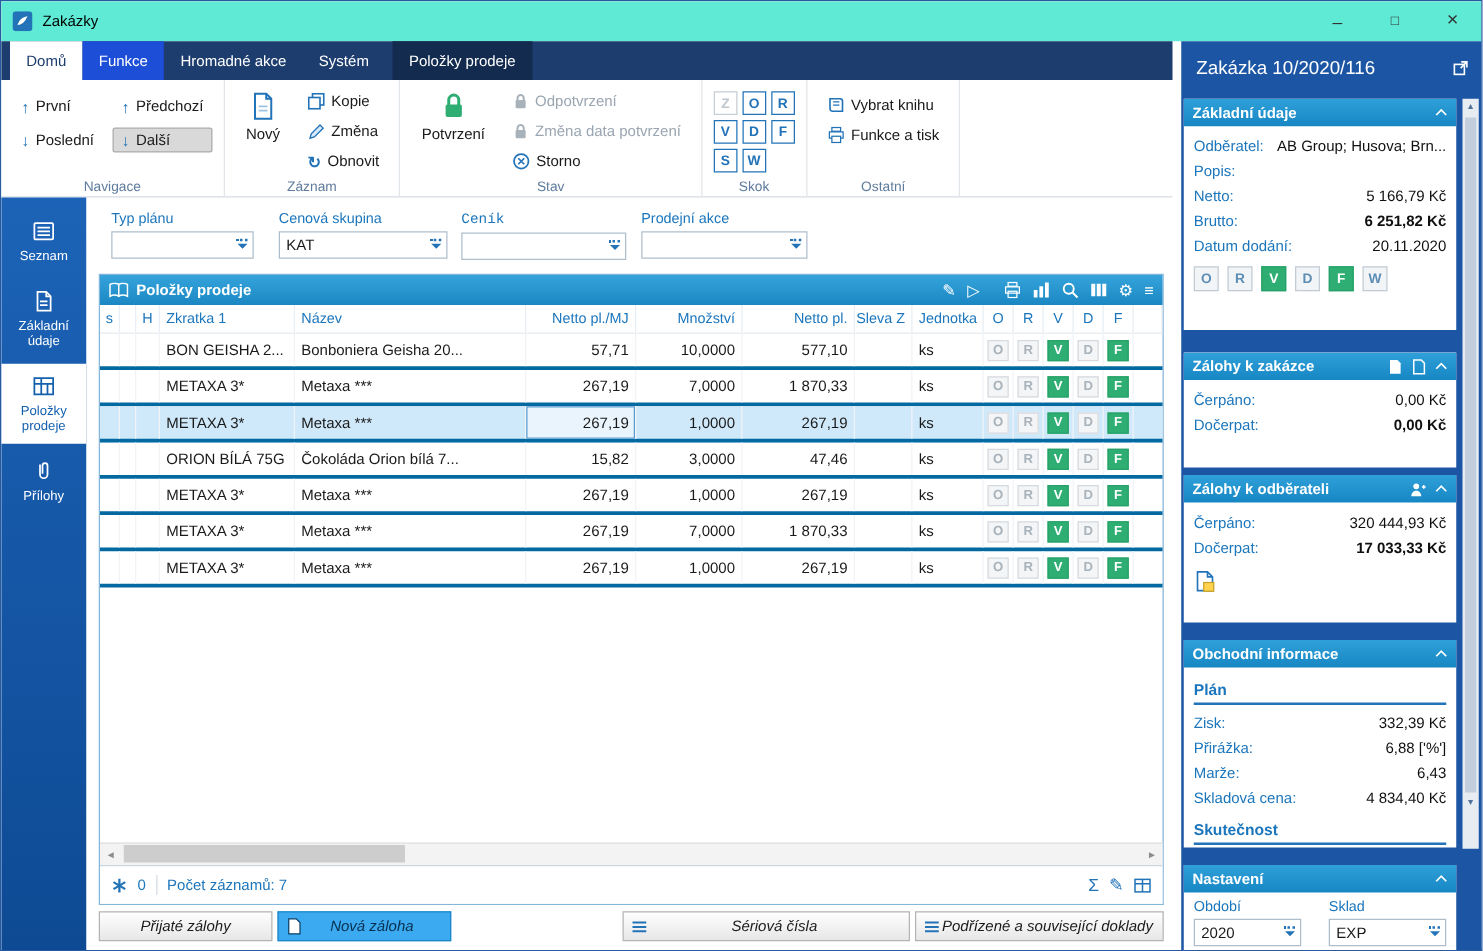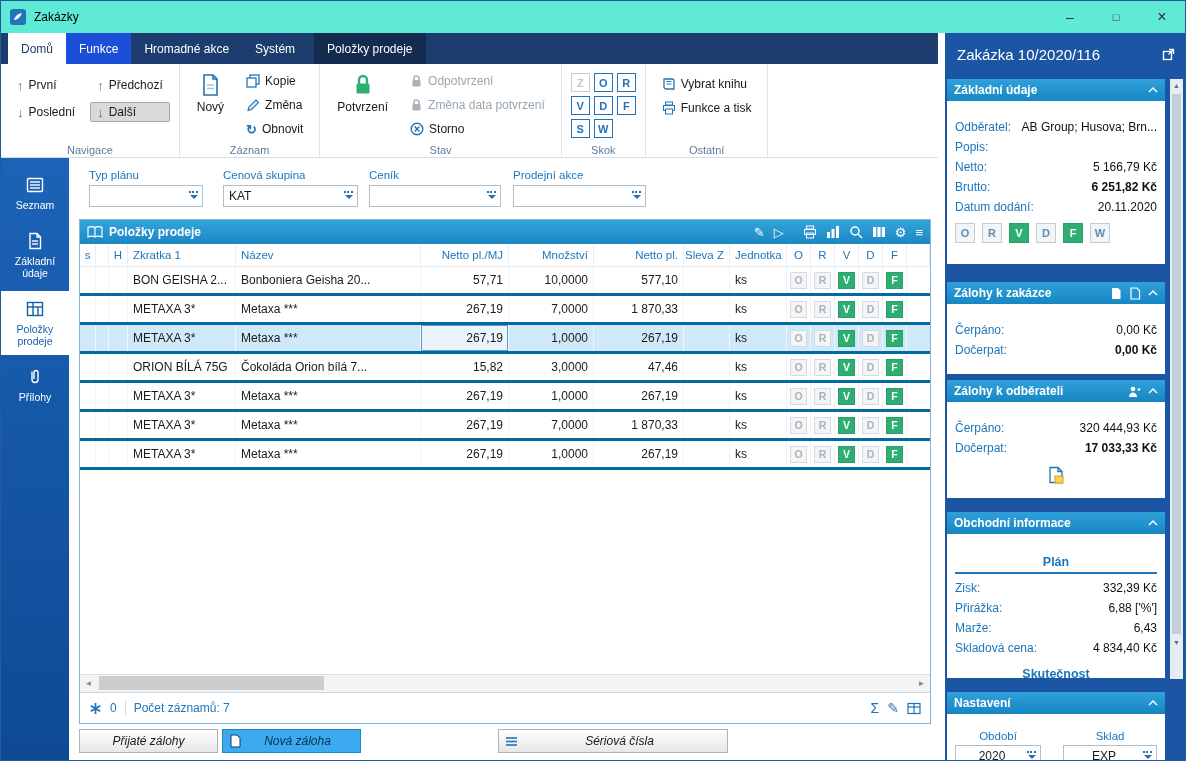--- a/index.html
+++ b/index.html
@@ -99,21 +99,21 @@
   .bbtn.primary{background:#3caaf0;border-color:#1f86c6;color:#06304f;}
   .bbtn svg{flex:none;}
 
   
   .rpanel{position:absolute;left:944px;top:32px;width:242px;height:729px;background:#1b55a4;}
   .rp-title{height:42px;display:flex;align-items:center;color:#fff;font-size:15px;padding:0 12px;gap:8px;}
   .rp-ext{margin-left:auto;cursor:pointer;display:flex;}
   .psec{position:absolute;left:2px;width:218px;background:#fff;overflow:hidden;box-sizing:border-box;}
   .ps-head{height:22px;background:linear-gradient(#2fa0d9,#1787c4);color:#fff;font-weight:bold;font-size:12px;display:flex;align-items:center;padding:0 7px;gap:7px;cursor:pointer;}
   .ps-right{margin-left:auto;display:flex;align-items:center;gap:7px;}
-  .ps-body{padding:16px 8px;text-align:center;}
+  .ps-body{padding:6px 8px;}
   .prow{display:flex;align-items:center;height:20px;font-size:12px;}
   .plabel{color:#1c76bc;white-space:nowrap;}
   .pval{margin-left:auto;color:#101010;white-space:nowrap;}
   .pval.bold{font-weight:bold;}
   .pboxes{display:flex;gap:7px;margin-top:6px;}
   .pb{width:20px;height:20px;border:1px solid #c3ccd4;background:#f2f5f8;color:#5e8db4;font-weight:bold;font-size:11px;display:flex;align-items:center;justify-content:center;box-sizing:border-box;cursor:default;}
   .pb.on{background:#2fae73;border-color:#27a167;color:#fff;}
   .psub{color:#1c76bc;font-weight:bold;font-size:12.5px;padding:3px 0 3px;border-bottom:2px solid #2273b8;margin:2px 0 4px;}
   .note-icon{margin-top:8px;display:inline-flex;cursor:pointer;}
   .nfields{display:flex;gap:22px;}
@@ -335,21 +335,21 @@
   </div>
   <div class="filter" style="left:222px;width:135px;">
     <div class="flabel">Cenová skupina</div>
     <div class="combo">
       <span class="combo-val">KAT</span>
       <span class="dd-btn">
           <span class="dd-icon"></span>
         </span>
     </div>
   </div>
-  <div class="filter" style="left:368px;width:132px;">
+  <div class="filter" style="left:368px;width:132px;font-family:Liberation Mono, monospace;">
     <div class="flabel">Ceník</div>
     <div class="combo">
       <span class="combo-val"></span>
       <span class="dd-btn">
           <span class="dd-icon"></span>
         </span>
     </div>
   </div>
   <div class="filter" style="left:512px;width:133px;">
     <div class="flabel">Prodejní akce</div>
@@ -669,20 +669,30 @@
   <div class="bbtn" style="left:497px;width:230px;">
     <svg width="13" height="11">
         <g stroke="#2273b8" stroke-width="1.6">
           <line x1="1" y1="2" x2="12" y2="2"></line>
           <line x1="1" y1="5.5" x2="12" y2="5.5"></line>
           <line x1="1" y1="9" x2="12" y2="9"></line>
         </g>
       </svg>
     <span class="btext">Sériová čísla</span>
   </div>
+  <div class="bbtn" style="left:731px;width:199px;">
+    <svg width="13" height="11">
+        <g stroke="#2273b8" stroke-width="1.6">
+          <line x1="1" y1="2" x2="12" y2="2"></line>
+          <line x1="1" y1="5.5" x2="12" y2="5.5"></line>
+          <line x1="1" y1="9" x2="12" y2="9"></line>
+        </g>
+      </svg>
+    <span class="btext">Podřízené a související doklady</span>
+  </div>
 
   <div class="rpanel">
     <div class="rp-title">
       <span>Zakázka 10/2020/116</span>
       <span class="rp-ext">
           <svg width="13" height="13">
             <rect x="1.5" y="3.5" width="8" height="8" fill="none" stroke="#fff" stroke-width="1.3"></rect>
             <path d="M7 1.5 h4.5 V6 M11.5 1.5 L6.5 6.5" stroke="#fff" stroke-width="1.3" fill="none"></path>
           </svg>
         </span>

